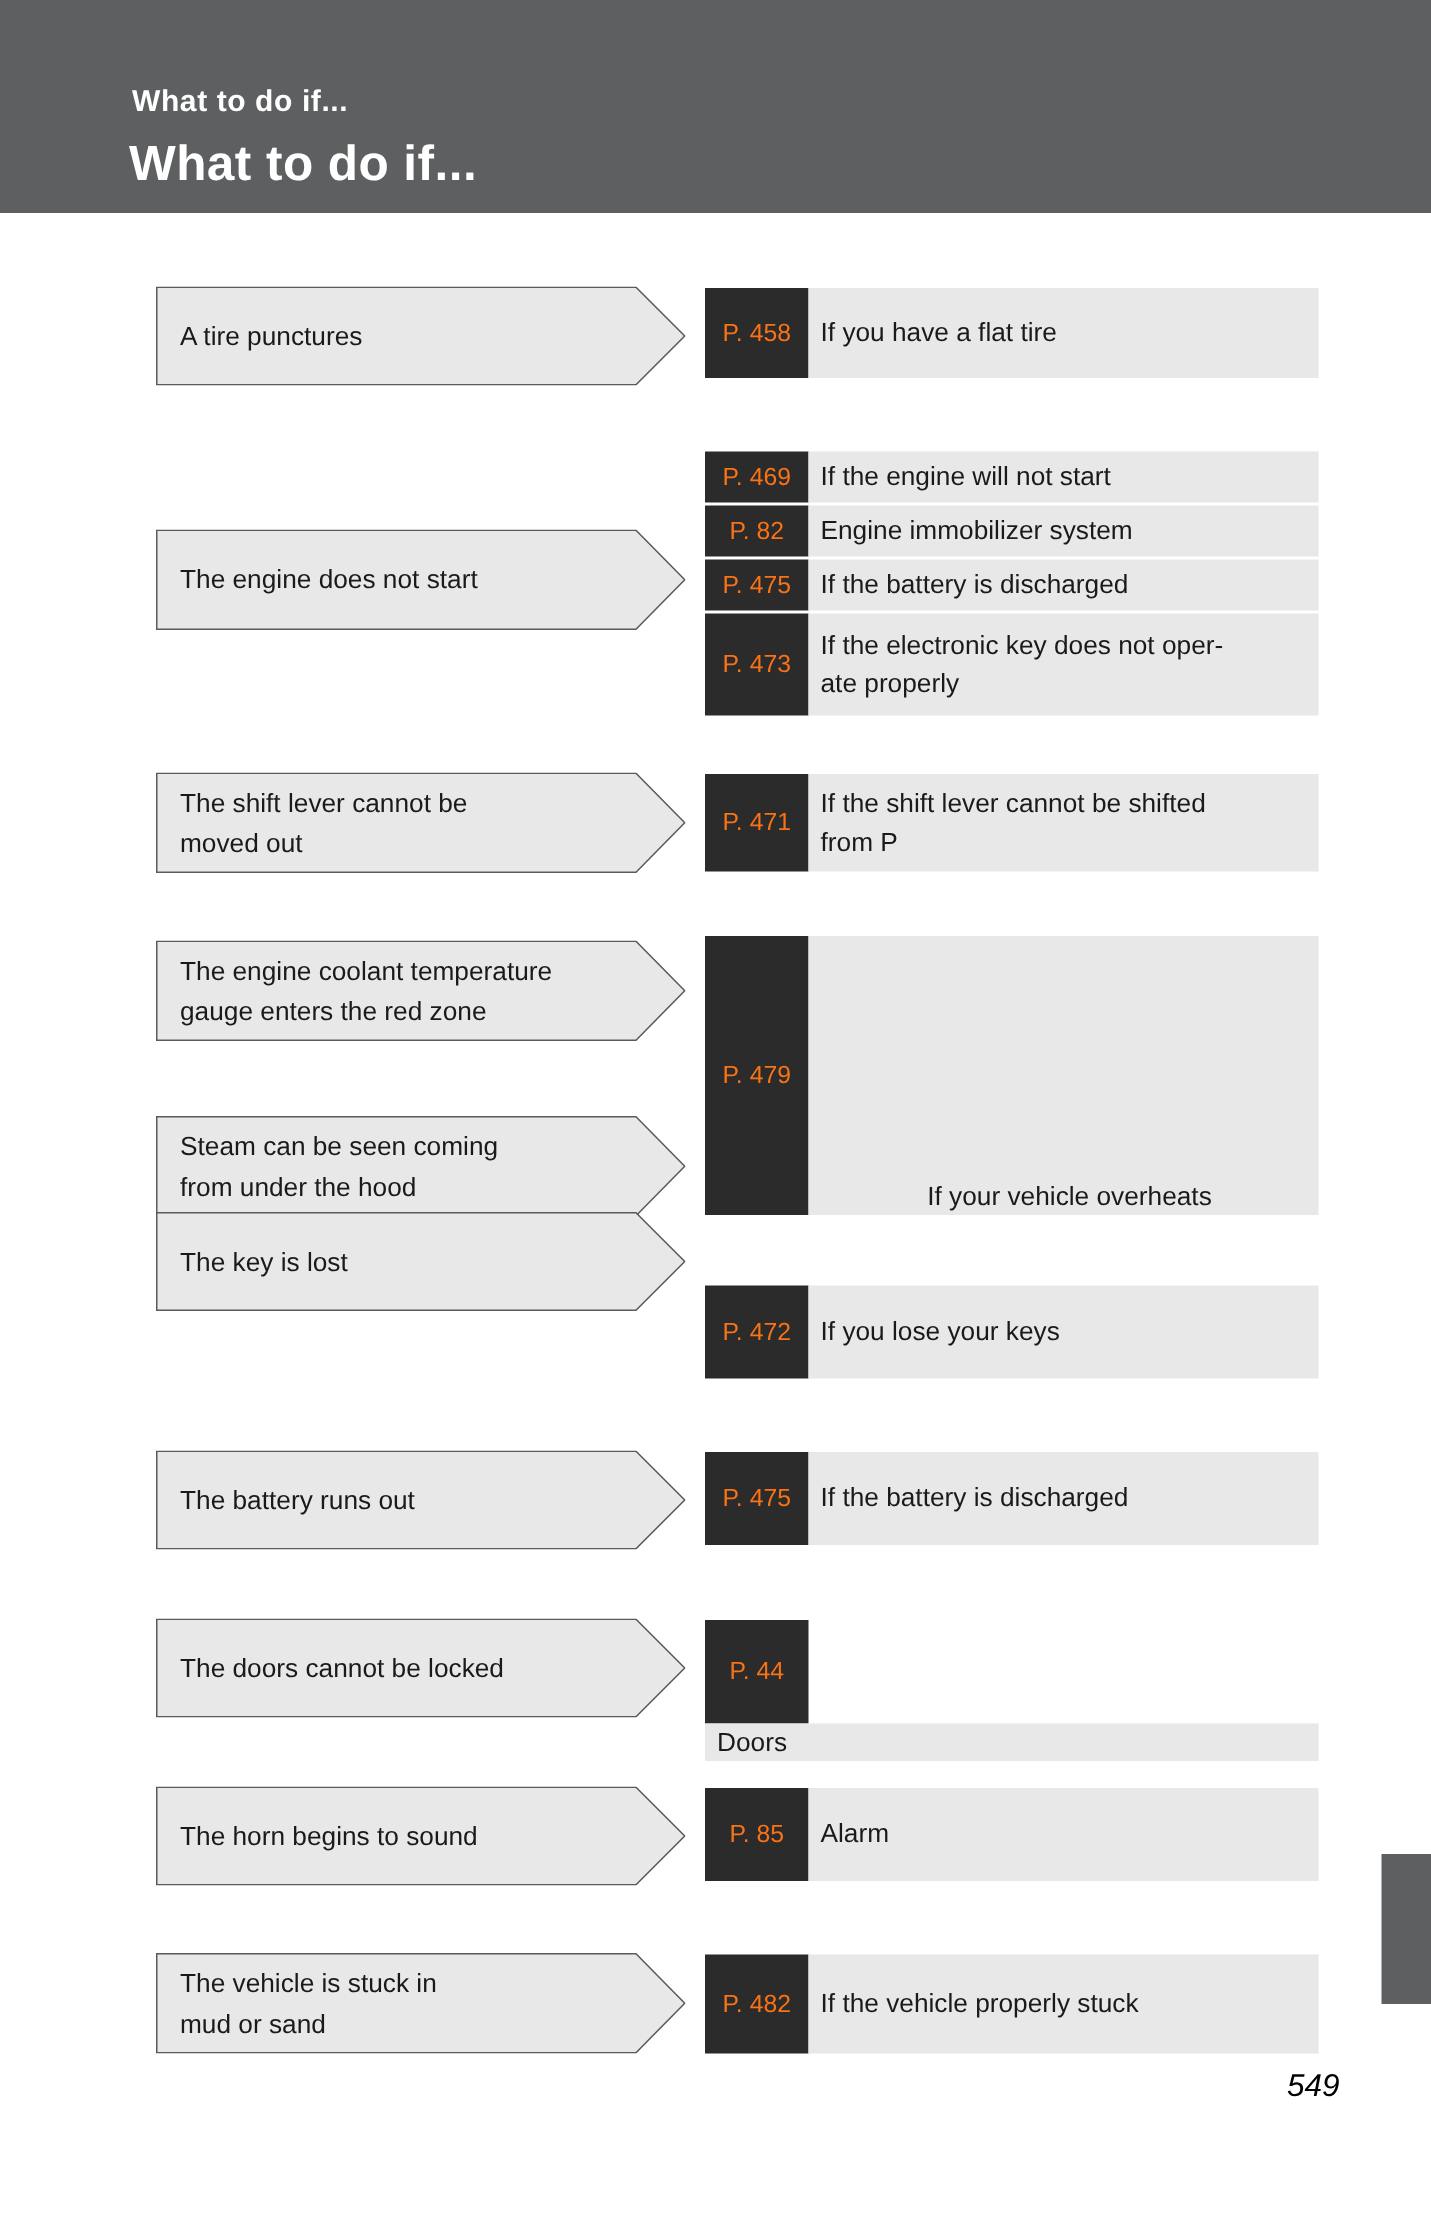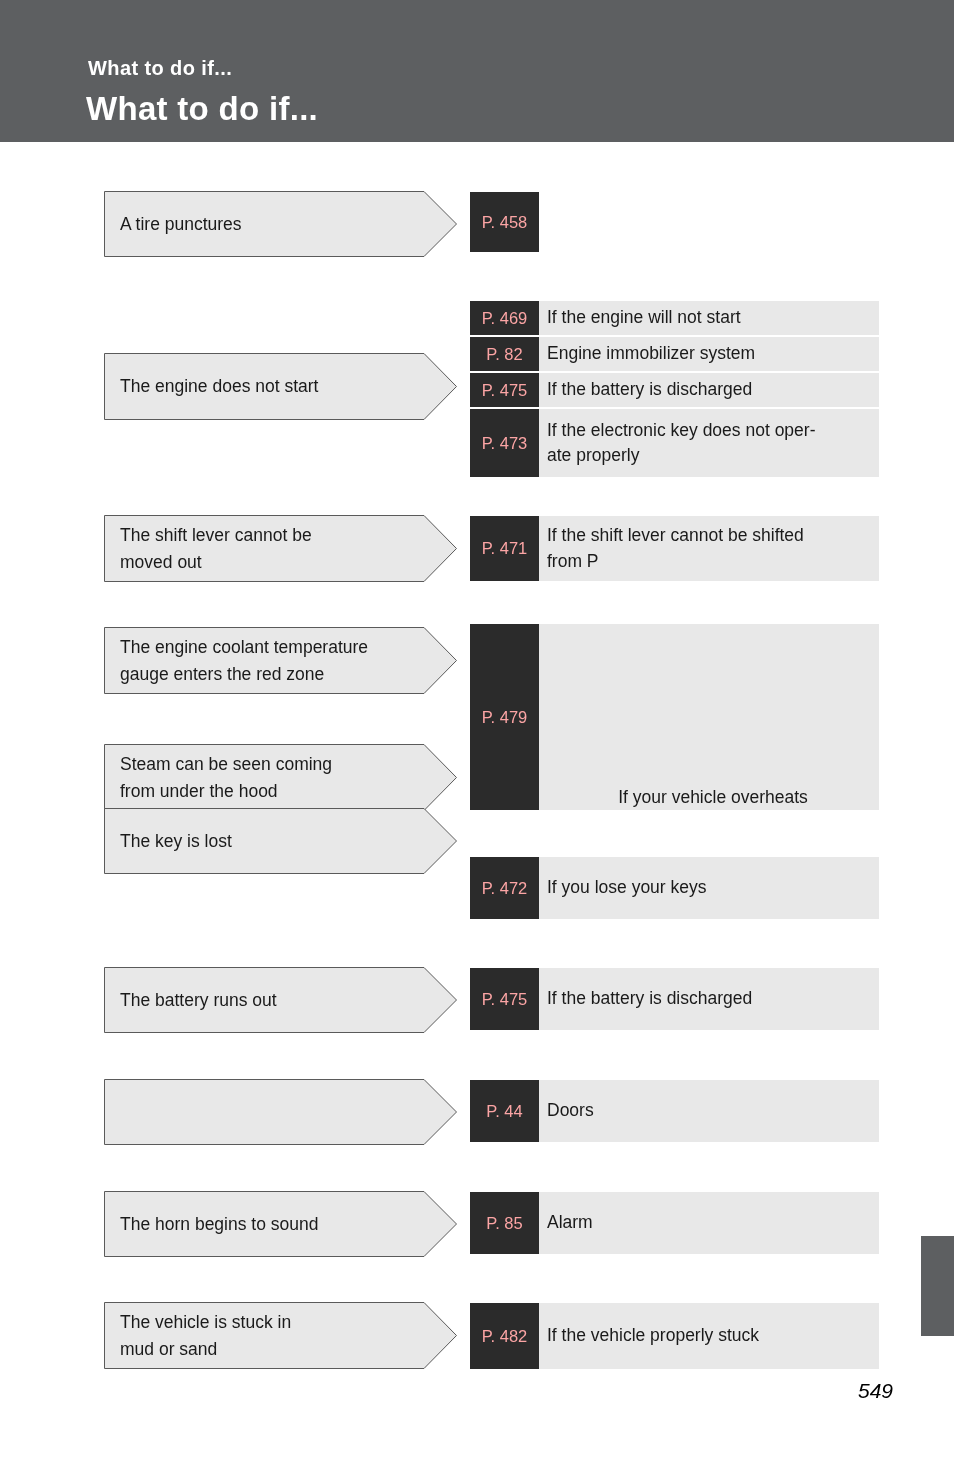--- a/index.html
+++ b/index.html
@@ -94,21 +94,21 @@
   .result-row {
     position: absolute;
     left: 0;
     display: flex;
     align-items: stretch;
   }
   .page-ref {
     width: 69px;
     flex: 0 0 69px;
     background: #2b2b2b;
-    color: #fca5a5;
+    color: #f97316;
     font-size: 16.5px;
     display: flex;
     align-items: center;
     justify-content: center;
     box-sizing: border-box;
   }
   .result-label {
     flex: 1 1 auto;
     background: #e8e8e8;
     color: #1a1a1a;
@@ -156,20 +156,23 @@
     <div class="cause" style="left: 104px; top: 191px; width: 353px; height: 66px; background: transparent;">
       <svg class="cause-shape" viewBox="0 0 353 66" preserveAspectRatio="none">
         <path d="M0.5,0.5 H320 L352.5,33 L320,65.5 H0.5 Z" fill="#e8e8e8" stroke="#5a5a5a" stroke-width="1"></path>
       </svg>
       <div class="cause-text">
         <span>A tire punctures</span>
       </div>
     </div>
     <div class="result-row" style="left: 470px; top: 192px; width: 409px; height: 60px;">
       <div class="page-ref">P. 458</div>
+      <div class="result-label">
+        <span>If you have a flat tire</span>
+      </div>
     </div>
     <div class="cause" style="left: 104px; top: 353px; width: 353px; height: 67px; background: transparent;">
       <svg class="cause-shape" viewBox="0 0 353 67" preserveAspectRatio="none">
         <path d="M0.5,0.5 H320 L352.5,33.5 L320,66.5 H0.5 Z" fill="#e8e8e8" stroke="#5a5a5a" stroke-width="1"></path>
       </svg>
       <div class="cause-text">
         <span>The engine does not start</span>
       </div>
     </div>
     <div class="result-row" style="left: 470px; top: 301px; width: 409px; height: 34px;">
@@ -262,22 +265,25 @@
     <div class="result-row" style="left: 470px; top: 968px; width: 409px; height: 62px;">
       <div class="page-ref">P. 475</div>
       <div class="result-label">
         <span>If the battery is discharged</span>
       </div>
     </div>
     <div class="cause" style="left: 104px; top: 1079px; width: 353px; height: 66px; background: transparent;">
       <svg class="cause-shape" viewBox="0 0 353 66" preserveAspectRatio="none">
         <path d="M0.5,0.5 H320 L352.5,33 L320,65.5 H0.5 Z" fill="#e8e8e8" stroke="#5a5a5a" stroke-width="1"></path>
       </svg>
-    </div>
-    <div class="result-row" style="left: 470px; top: 1080px; width: 409px; height: 62px;">
+      <div class="cause-text">
+        <span>The doors cannot be locked</span>
+      </div>
+    </div>
+    <div class="result-row" style="left: 470px; top: 1080px; width: 409px; height: 62px; flex-direction: column;">
       <div class="page-ref">P. 44</div>
       <div class="result-label">
         <span>Doors</span>
       </div>
     </div>
     <div class="cause" style="left: 104px; top: 1191px; width: 353px; height: 66px; background: transparent;">
       <svg class="cause-shape" viewBox="0 0 353 66" preserveAspectRatio="none">
         <path d="M0.5,0.5 H320 L352.5,33 L320,65.5 H0.5 Z" fill="#e8e8e8" stroke="#5a5a5a" stroke-width="1"></path>
       </svg>
       <div class="cause-text">

